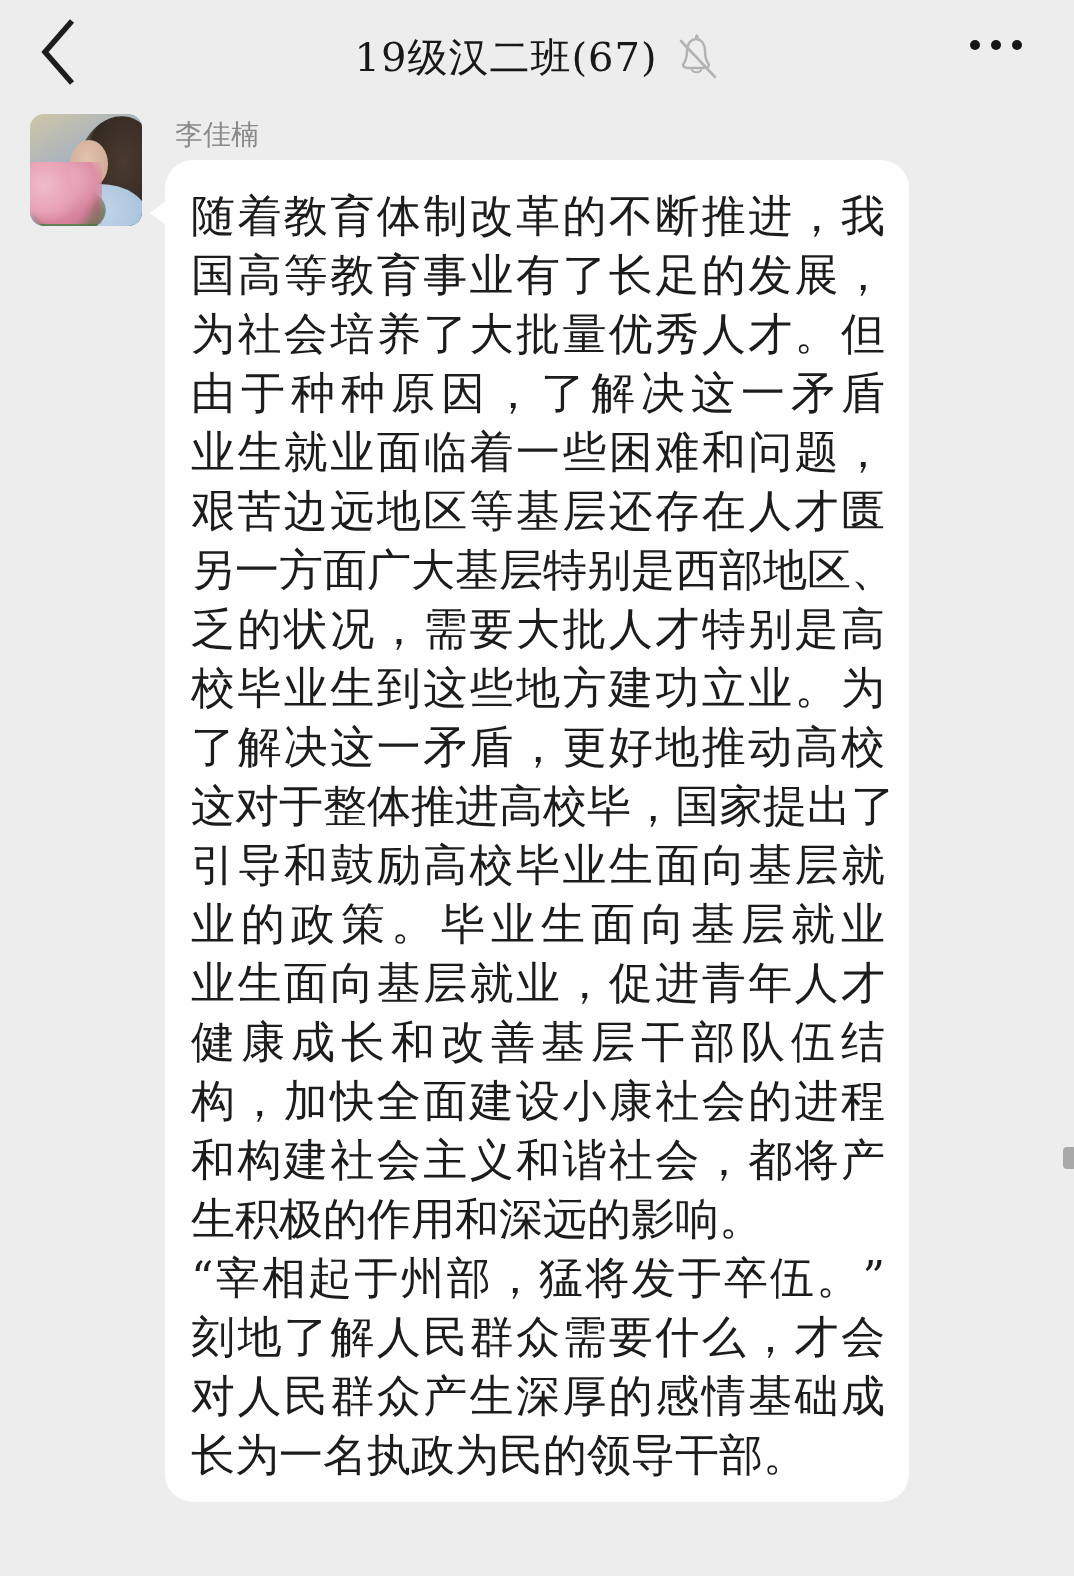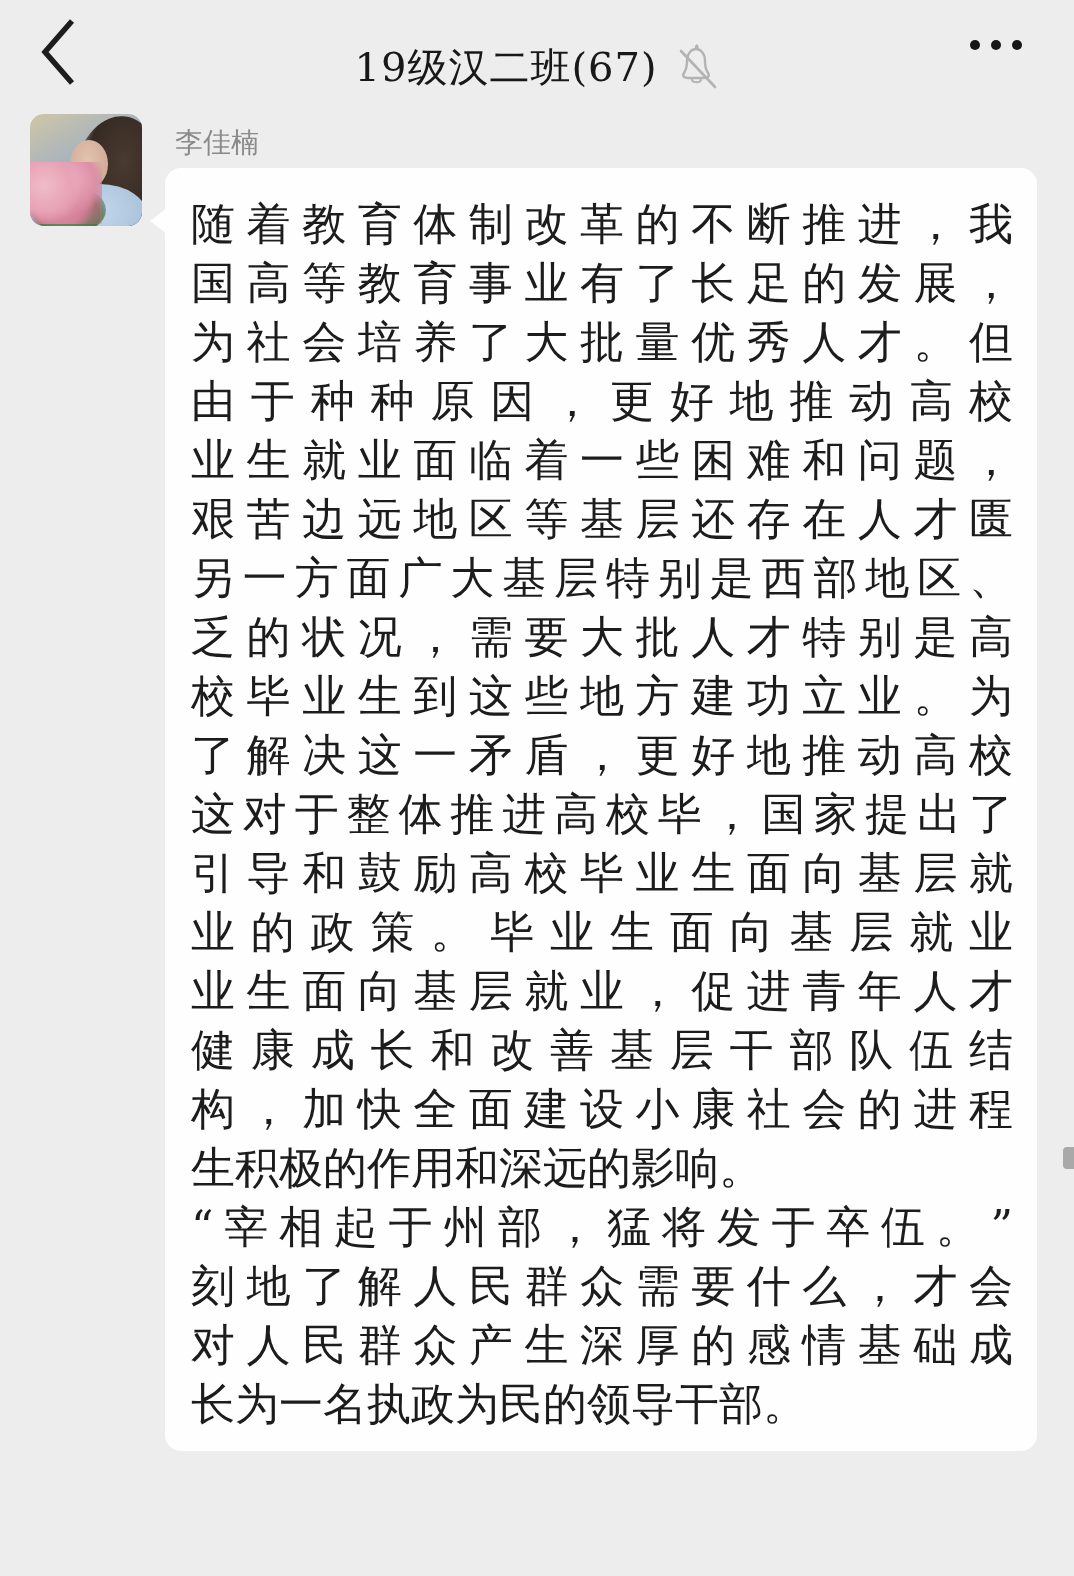--- a/index.html
+++ b/index.html
@@ -11,21 +11,21 @@
     position:relative;
   }
 
   
   .navbar { position:relative; height:102px; background:#ededed; }
   .back-button {
     position:absolute; left:26px; top:12px; width:64px; height:80px;
     display:flex; align-items:center; justify-content:center; cursor:pointer;
   }
   .title-wrap {
-    position:absolute; left:0; right:0; top:16px; height:102px;
+    position:absolute; left:0; right:0; top:6px; height:102px;
     display:flex; align-items:center; justify-content:center; gap:16px;
   }
   .chat-title {
     font-size:40px; color:#181818; letter-spacing:1px;
     font-family:"DejaVu Serif", serif;
   }
   .more-button {
     position:absolute; right:50px; top:30px; height:30px;
     display:flex; align-items:center; gap:11px; cursor:pointer; padding:6px 2px;
   }
@@ -63,29 +63,29 @@
   }
   .avatar .flowers {
     position:absolute; left:-4px; bottom:2px; width:76px; height:62px;
     background:
       radial-gradient(circle at 24% 38%, #f0bcc9 0%, #e8a2b5 38%, rgba(232,162,181,0) 55%),
       radial-gradient(circle at 58% 28%, #eeb0c0 0%, #dd8fa6 40%, rgba(221,143,166,0) 58%),
       radial-gradient(circle at 44% 66%, #e699ad 0%, #d27e97 42%, rgba(210,126,151,0) 60%),
       radial-gradient(circle at 76% 62%, #ce6f8b 0%, rgba(206,111,139,0) 55%);
   }
 
-  .msg-col { margin-left:23px; width:744px;margin-top:8px; }
+  .msg-col { margin-left:23px; width:744px; }
   .sender-name {
     margin:4px 0 8px 10px; font-size:28px; color:#8a8a8a; line-height:34px;
     font-family:"DejaVu Serif", serif;
   }
 
   .bubble {
-    position:relative; background:#fefefe; border-radius:16px;
-    padding:26px 24px 18px 26px; width:872px; cursor:pointer;
+    position:relative; background:#fefefe; border-radius:28px;
+    padding:26px 24px 18px 26px; width:744px; cursor:pointer;
   }
   .bubble-tail {
     position:absolute; left:-15px; top:40px; width:0; height:0;
     border-top:13px solid transparent; border-bottom:13px solid transparent;
     border-right:17px solid #fefefe;
   }
 
   .handwriting { color:#1c1c1c; font-family:"DejaVu Serif", serif; }
   .line {
     font-size:44px; height:59px; line-height:59px; white-space:nowrap;
@@ -142,33 +142,34 @@
 
       <div class="msg-col">
         <div class="sender-name">李佳楠</div>
 
         <div class="bubble">
           <span class="bubble-tail"></span>
           <div class="handwriting">
               <div class="line">随着教育体制改革的不断推进，我</div>
               <div class="line">国高等教育事业有了长足的发展，</div>
               <div class="line">为社会培养了大批量优秀人才。但</div>
-              <div class="line">由于种种原因，更好地推动高校</div>
+              <div class="line">由于种种原因，了解决这一矛盾</div>
               <div class="line">业生就业面临着一些困难和问题，</div>
               <div class="line">艰苦边远地区等基层还存在人才匮</div>
               <div class="line">另一方面广大基层特别是西部地区、</div>
               <div class="line">乏的状况，需要大批人才特别是高</div>
               <div class="line">校毕业生到这些地方建功立业。为</div>
               <div class="line">了解决这一矛盾，更好地推动高校</div>
               <div class="line">这对于整体推进高校毕，国家提出了</div>
               <div class="line">引导和鼓励高校毕业生面向基层就</div>
               <div class="line">业的政策。毕业生面向基层就业</div>
               <div class="line">业生面向基层就业，促进青年人才</div>
               <div class="line">健康成长和改善基层干部队伍结</div>
               <div class="line">构，加快全面建设小康社会的进程</div>
+              <div class="line">和构建社会主义和谐社会，都将产</div>
               <div class="line end">生积极的作用和深远的影响。</div>
               <div class="line">“宰相起于州部，猛将发于卒伍。”</div>
               <div class="line">刻地了解人民群众需要什么，才会</div>
               <div class="line">对人民群众产生深厚的感情基础成</div>
               <div class="line end">长为一名执政为民的领导干部。</div>
             </div>
         </div>
       </div>
     </div>
 

